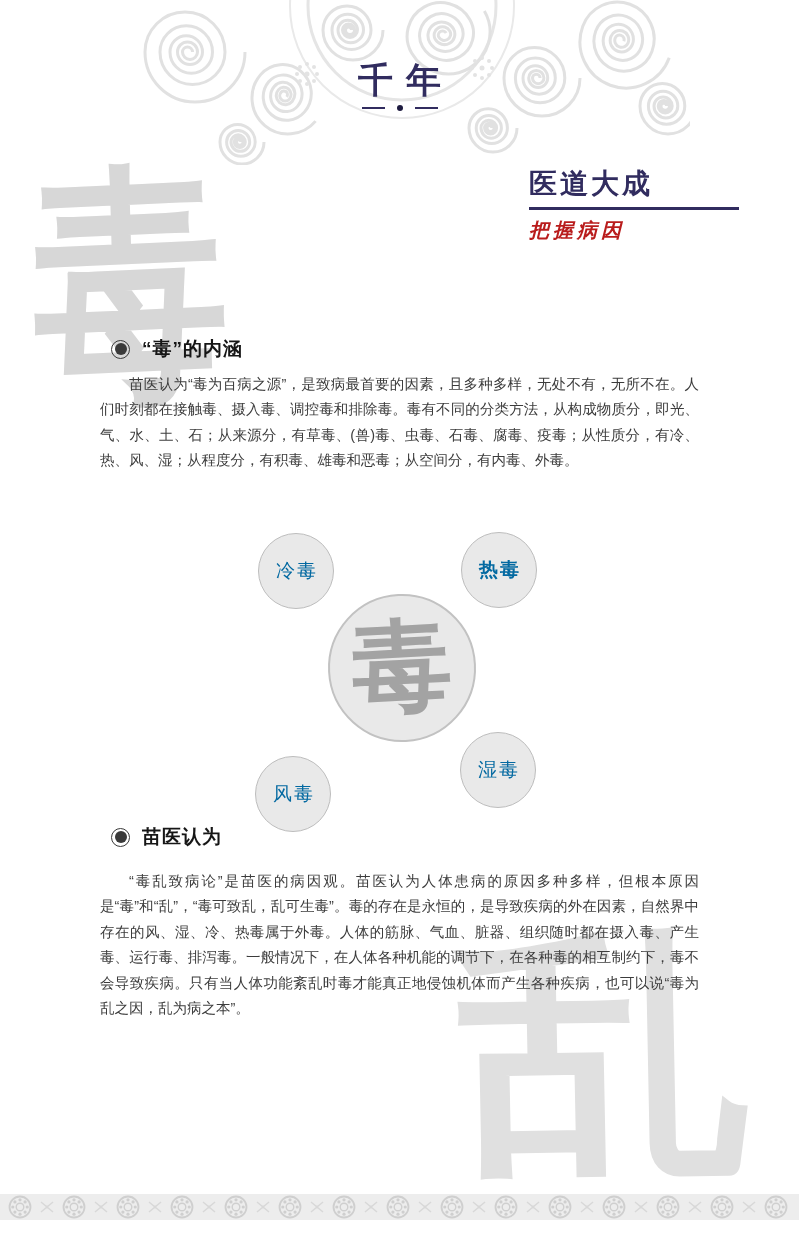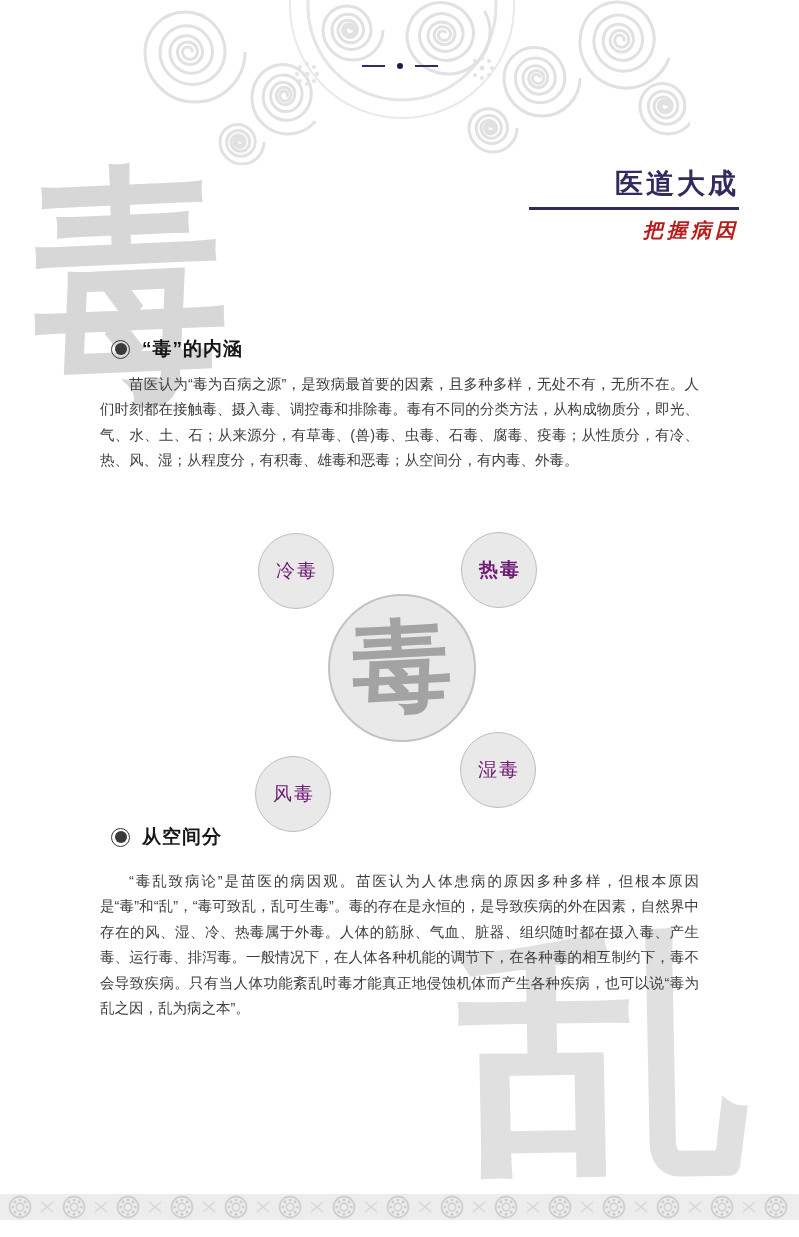--- a/index.html
+++ b/index.html
@@ -11,21 +11,21 @@
   
   #top-ornament{position:absolute;left:110px;top:0;width:580px;height:165px;z-index:1;}
   
   #masthead{position:absolute;top:60px;left:0;width:100%;display:flex;flex-direction:column;align-items:center;z-index:3;}
   .mast-line{font-family:"Liberation Serif",serif;font-weight:bold;font-size:35px;line-height:1.2;
     color:#312c5f;letter-spacing:13px;padding-left:13px;}
   .mast-sep{display:flex;align-items:center;gap:12px;margin:3px 0 4px 0;}
   .mast-sep .bar{width:23px;height:2px;background:#312c5f;}
   .mast-sep .dot{width:6px;height:6px;border-radius:50%;background:#1e1b40;}
   
-  #header-block{position:absolute;top:166px;right:60px;text-align:right;z-index:3;}
+  #header-block{position:absolute;top:166px;right:60px;z-index:3;}
   .header-title{font-family:"Liberation Serif",serif;font-weight:bold;font-size:28px;line-height:1.25;
     color:#312c5f;letter-spacing:3px;}
   .header-rule{width:210px;height:3px;background:#312c5f;margin:6px 0 7px auto;}
   .header-subtitle{font-family:"Liberation Serif",serif;font-weight:bold;font-style:italic;font-size:20px;
     color:#b91c1c;letter-spacing:4px;}
   
   .watermark{position:absolute;z-index:0;font-family:"Liberation Serif",serif;font-weight:bold;line-height:1;
     user-select:none;pointer-events:none;}
   #wm-left{left:30px;top:168px;font-size:250px;color:#d7d7d7;transform:scaleX(0.78) rotate(-2deg);transform-origin:left top;}
   #wm-right{left:455px;top:925px;font-size:262px;color:#e0e0e0;transform:scaleX(1.12) rotate(-1deg);transform-origin:left top;}
@@ -35,21 +35,21 @@
   .bullet::after{content:"";position:absolute;inset:2.5px;background:#3a3a3a;border-radius:50%;}
   .heading-text{font-size:19px;font-weight:bold;color:#161616;letter-spacing:1px;}
   #section1-heading{top:336px;}
   #section2-heading{top:824px;}
   .body-para{position:absolute;left:100px;width:599px;font-size:14.5px;line-height:25.6px;color:#3c3c3c;
     text-align:justify;text-indent:2em;z-index:2;}
   #para1{top:357px;}
   #para2{top:854px;}
   
   .node{position:absolute;border-radius:50%;background:#e9e9e9;display:flex;align-items:center;justify-content:center;
-    font-family:"Liberation Serif",serif;color:#701a75;z-index:2;}
+    font-family:"Liberation Serif",serif;color:#0369a1;z-index:2;}
   .node.sat{width:76px;height:76px;border:1px solid #bdbdbd;font-size:19px;letter-spacing:2px;padding-left:2px;box-sizing:border-box;}
   #node-center{left:328px;top:594px;width:144px;height:144px;border:2px solid #c2c2c2;
     font-size:100px;font-weight:bold;color:#a3a3a3;transform:rotate(-3deg);}
   #node-cold{left:258px;top:533px;}
   #node-hot{left:461px;top:532px;font-weight:bold;}
   #node-wind{left:255px;top:756px;}
   #node-damp{left:460px;top:732px;}
   
   #floral-border{position:absolute;left:0;top:1194px;width:799px;height:26px;z-index:1;}
 </style>
@@ -85,20 +85,21 @@
     <use href="#spiral" transform="translate(132,142) scale(0.55)"></use>
     <use href="#spiral" transform="translate(383,128) scale(0.6)"></use>
     <use href="#rosette" transform="translate(197,74)"></use>
     <use href="#rosette" transform="translate(372,68)"></use>
   </svg>
 
   <div class="watermark" id="wm-left">毒</div>
   <div class="watermark" id="wm-right">乱</div>
 
   <div id="masthead">
+    <div class="mast-line">千年</div>
     <div class="mast-sep">
       <span class="bar"></span>
       <span class="dot"></span>
       <span class="bar"></span>
     </div>
   </div>
 
   <div id="header-block">
     <div class="header-title">医道大成</div>
     <div class="header-rule"></div>
@@ -114,21 +115,21 @@
   <div>
     <div class="node sat" id="node-cold">冷毒</div>
     <div class="node sat" id="node-hot">热毒</div>
     <div class="node" id="node-center">毒</div>
     <div class="node sat" id="node-wind">风毒</div>
     <div class="node sat" id="node-damp">湿毒</div>
   </div>
 
   <div class="section-heading" id="section2-heading">
     <span class="bullet"></span>
-    <span class="heading-text">从空间分</span>
+    <span class="heading-text">苗医认为</span>
   </div>
   <p class="body-para" id="para2">“毒乱致病论”是苗医的病因观。苗医认为人体患病的原因多种多样，但根本原因是“毒”和“乱”，“毒可致乱，乱可生毒”。毒的存在是永恒的，是导致疾病的外在因素，自然界中存在的风、湿、冷、热毒属于外毒。人体的筋脉、气血、脏器、组织随时都在摄入毒、产生毒、运行毒、排泻毒。一般情况下，在人体各种机能的调节下，在各种毒的相互制约下，毒不会导致疾病。只有当人体功能紊乱时毒才能真正地侵蚀机体而产生各种疾病，也可以说“毒为乱之因，乱为病之本”。</p>
 
   <svg id="floral-border" viewBox="0 0 799 26" xmlns="http://www.w3.org/2000/svg">
     <defs>
       <g id="med" fill="none" stroke="#cfcfcf">
         <circle r="10.5" stroke-width="1.8"></circle>
         <circle r="3.8" stroke-width="1.4"></circle>
         <g fill="#cfcfcf" stroke="none">
           <circle cx="7.2" cy="0" r="1.6"></circle>

